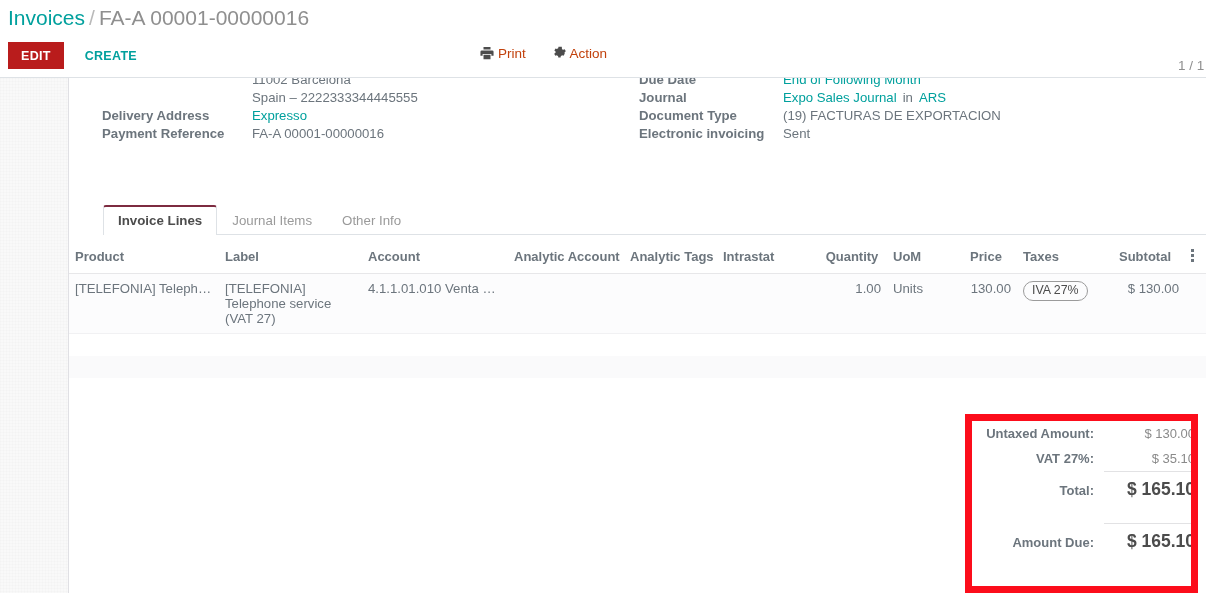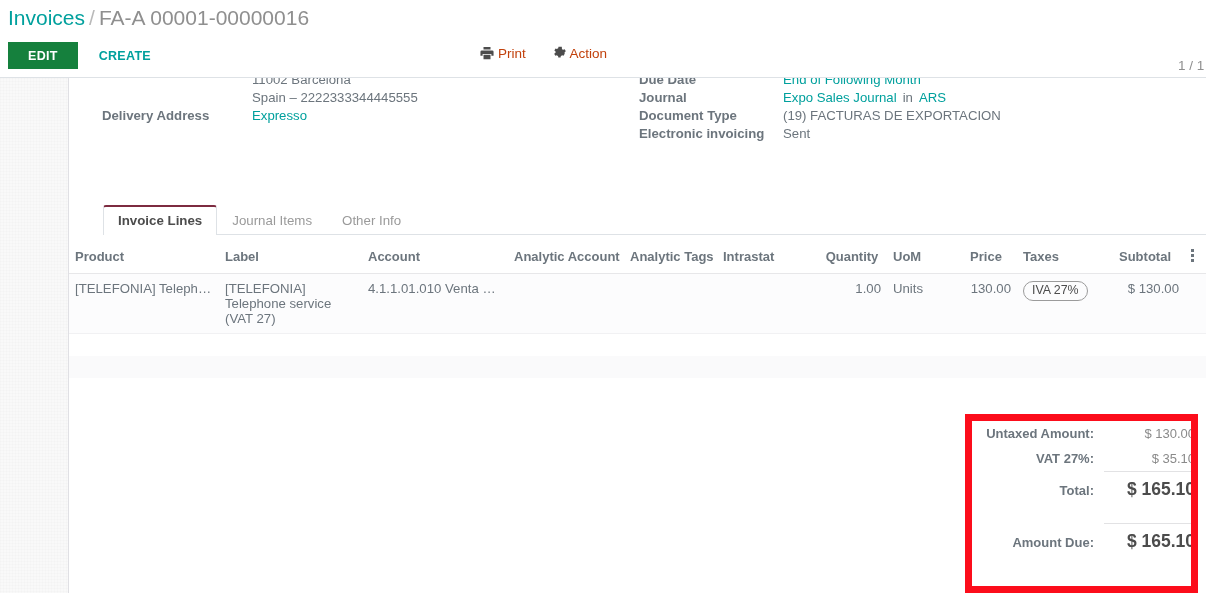--- a/index.html
+++ b/index.html
@@ -22,23 +22,23 @@
   .breadcrumb {
     position: absolute; left: 8px; top: 7px;
     font-size: 21px; line-height: 22px; white-space: nowrap;
   }
   .bc-link { color: #00a09d; cursor: pointer; }
   .bc-sep { color: #b9b9b9; margin: 0 4px; }
   .bc-current { color: #8f8f8f; }
 
   .btn-row { position: absolute; left: 8px; top: 42px; height: 28px; }
   .btn-edit {
-    display: inline-block; background: #15803d; color: #fff;
+    display: inline-block; background: #b91c1c; color: #fff;
     font-size: 12.5px; font-weight: bold; letter-spacing: .3px;
-    padding: 7px 20px 6px; border: none; border-radius: 0;
+    padding: 7px 13px 6px; border: none; border-radius: 0;
     cursor: pointer; vertical-align: top;
   }
   .btn-create {
     display: inline-block; background: transparent; color: #00a09d;
     font-size: 12.5px; font-weight: bold; letter-spacing: .3px;
     padding: 7px 12px 6px; margin-left: 9px; border: none;
     cursor: pointer; vertical-align: top;
   }
 
   .cp-actions {
@@ -206,20 +206,24 @@
 
   <div class="sheet">
 
     <div class="fgroup grp-left">
       <div class="addr-line addr-indent">11002 Barcelona</div>
       <div class="addr-line addr-indent">Spain – 2222333344445555</div>
 
       <div class="frow">
         <div class="flabel">Delivery Address</div>
         <div class="fval link">Expresso</div>
+      </div>
+      <div class="frow">
+        <div class="flabel">Payment Reference</div>
+        <div class="fval plain">FA-A 00001-00000016</div>
       </div>
     </div>
 
     <div class="fgroup grp-right">
       <div class="frow">
         <div class="flabel">Due Date</div>
         <div class="fval link">End of Following Month</div>
       </div>
       <div class="frow">
         <div class="flabel">Journal</div>

